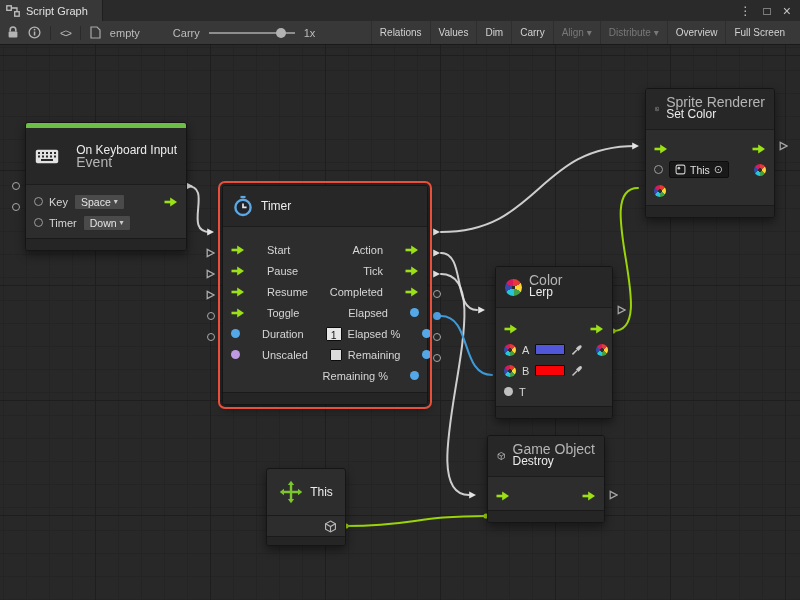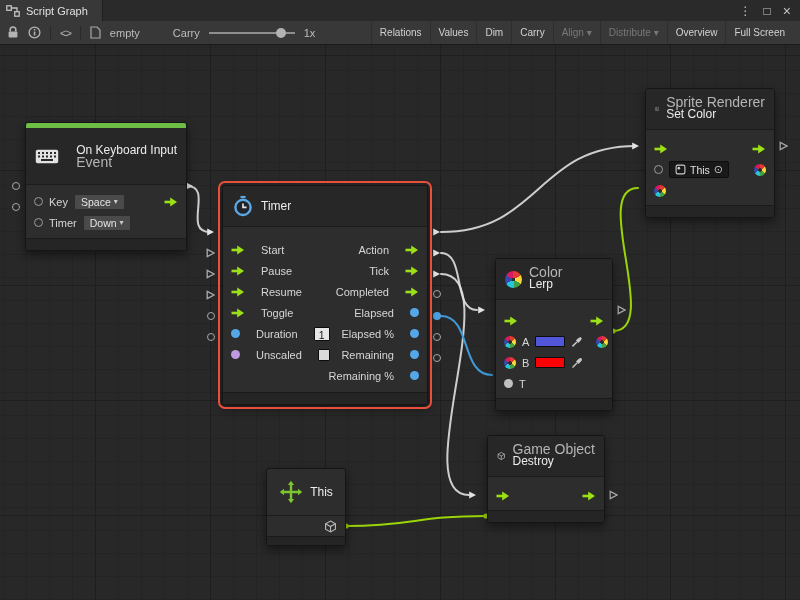--- a/index.html
+++ b/index.html
@@ -47,21 +47,21 @@
   .topbar { height:5px; border-radius:2px 2px 0 0; }
   .nheader { background:#272727; border-bottom:1px solid #1c1c1c; display:flex; align-items:center;
              gap:7px; padding:8px 9px; border-radius:2px 2px 0 0; }
   .nheader.tall { padding:16px 9px;justify-content:space-between; }
   .ntitle { font-size:12px; line-height:13px; color:#ececec; white-space:nowrap; }
   .nsub, .nsuper { font-size:14px; line-height:11px; color:#b5b5b5; white-space:nowrap; }
   .nbody { padding:6px 0 5px 0; }
   .nfooter { height:12px; background:#252525; border-top:1px solid #1a1a1a; border-radius:0 0 2px 2px; }
   .row { display:flex; align-items:center; height:21px; padding:0 8px; gap:6px; font-size:11px; color:#d6d6d6; }
   .row.sb { justify-content:space-between; }
-  .half { display:flex; align-items:center; gap:16px; white-space:nowrap; }
+  .half { display:flex; align-items:center; gap:22px; white-space:nowrap; }
   .spacer { flex:1 1 auto; }
 
   .arrow { width:14px; height:10px; flex:0 0 auto; }
   .arrow use { fill:#9ce117; stroke:#9ce117; }
   .dot { width:9px; height:9px; border-radius:50%; flex:0 0 auto; }
   .dot.o { border:1px solid #9c9c9c; background:transparent; }
   .dot.blue { background:#55a8e8; }
   .dot.purple { background:#bf9ae0; }
   .dot.gray { background:#c0c0c0; }
 
@@ -420,21 +420,21 @@
           <span class="spacer"></span>
           <span class="wheel"></span>
         </div>
         <div class="row">
           <span class="wheel"></span>
         </div>
       </div>
       <div class="nfooter"></div>
     </div>
 
-    <div class="node" style="left:495px;top:213px;width:118px">
+    <div class="node" style="left:495px;top:221px;width:118px">
       <div class="nheader">
         <span class="wheel big"></span>
         <div>
           <div class="nsuper">Color</div>
           <div class="ntitle">Lerp</div>
         </div>
       </div>
       <div class="nbody" style="padding-top:10px;padding-bottom:4px">
         <div class="row">
           <svg class="arrow" viewBox="0 0 14 10">

